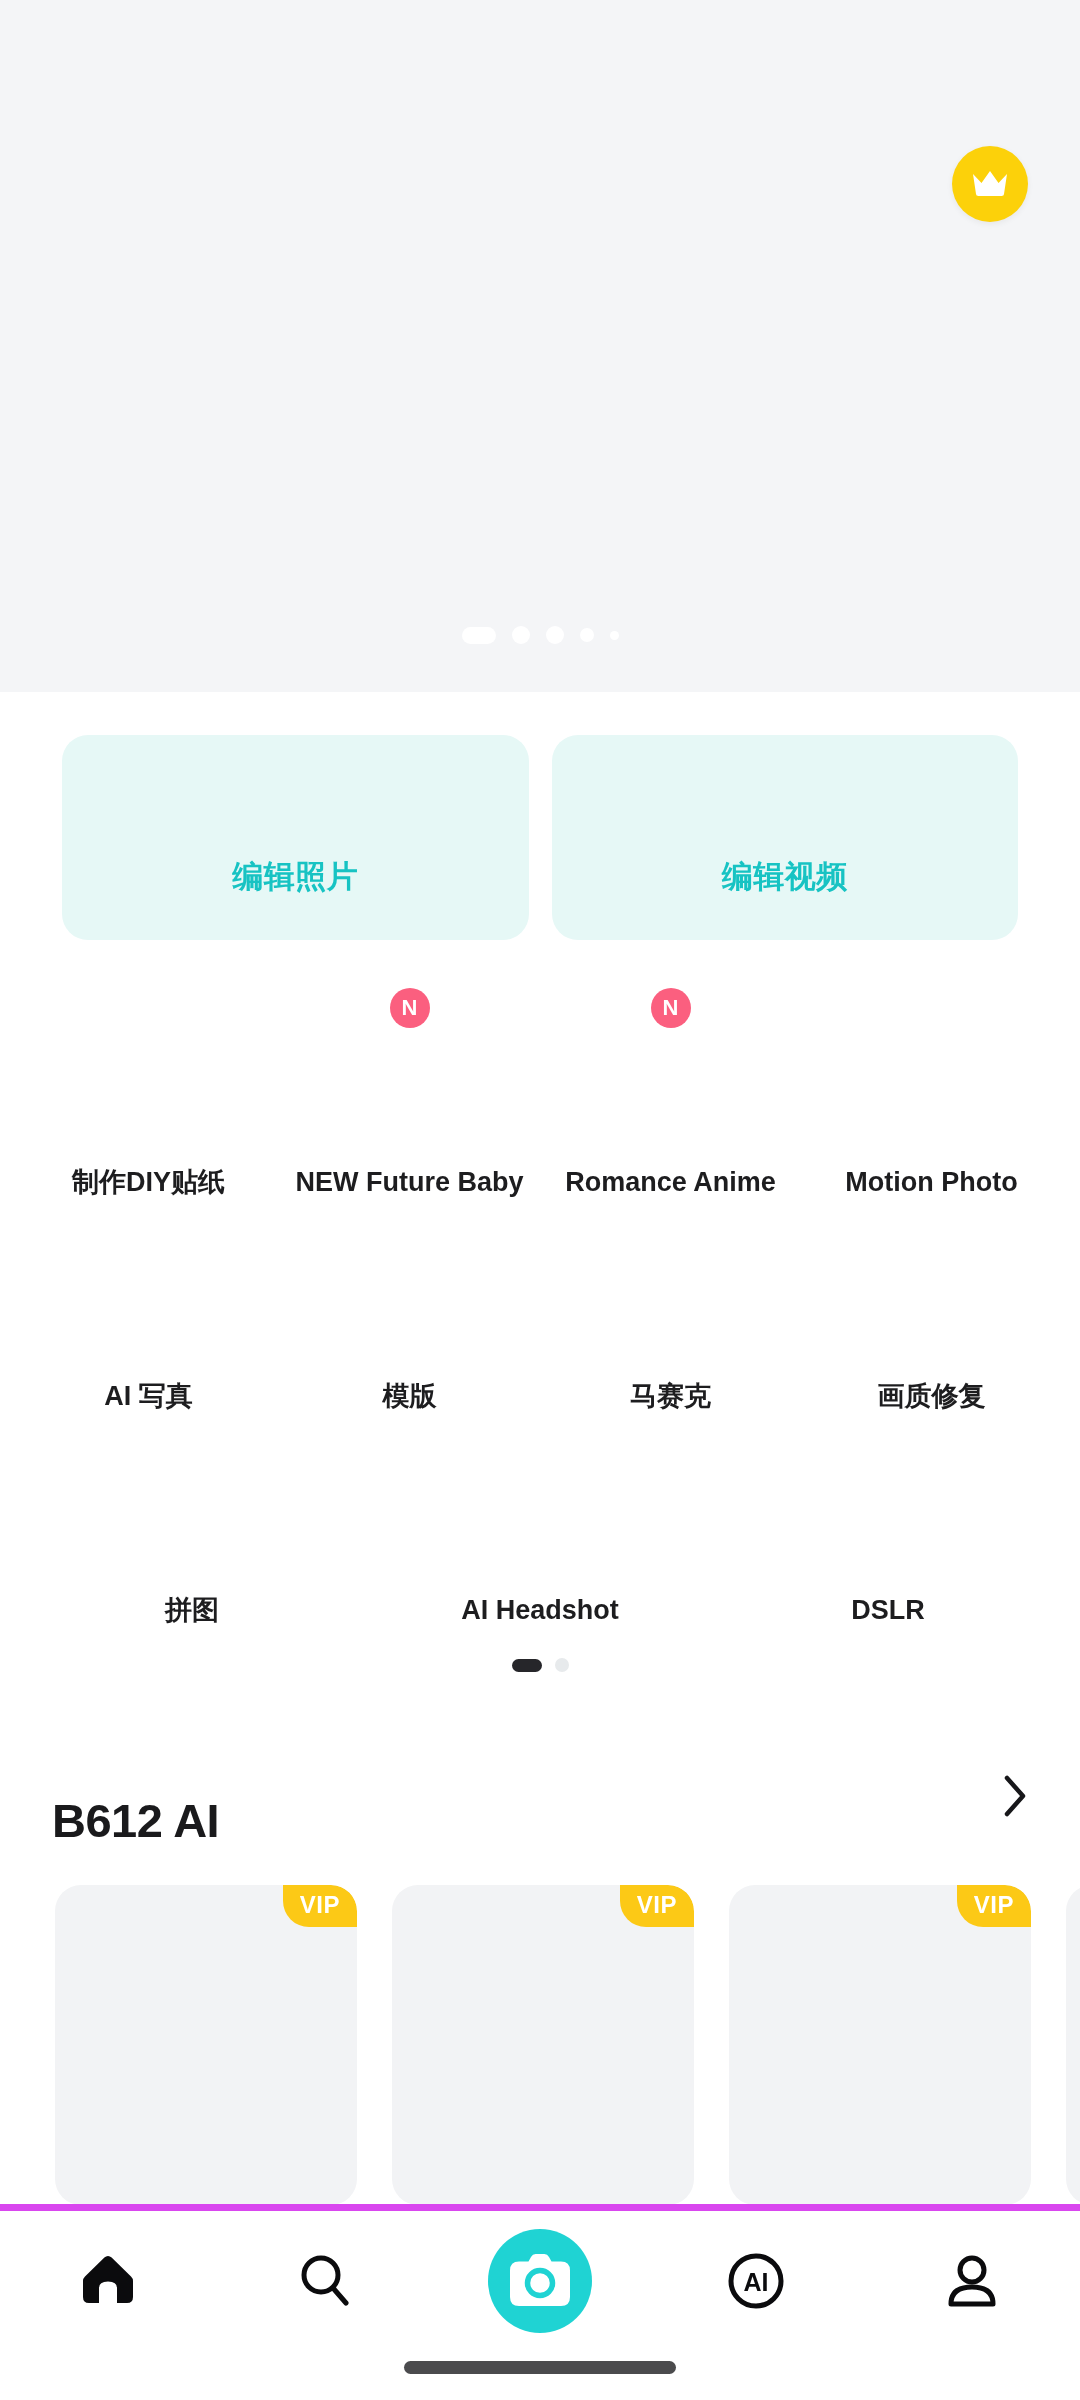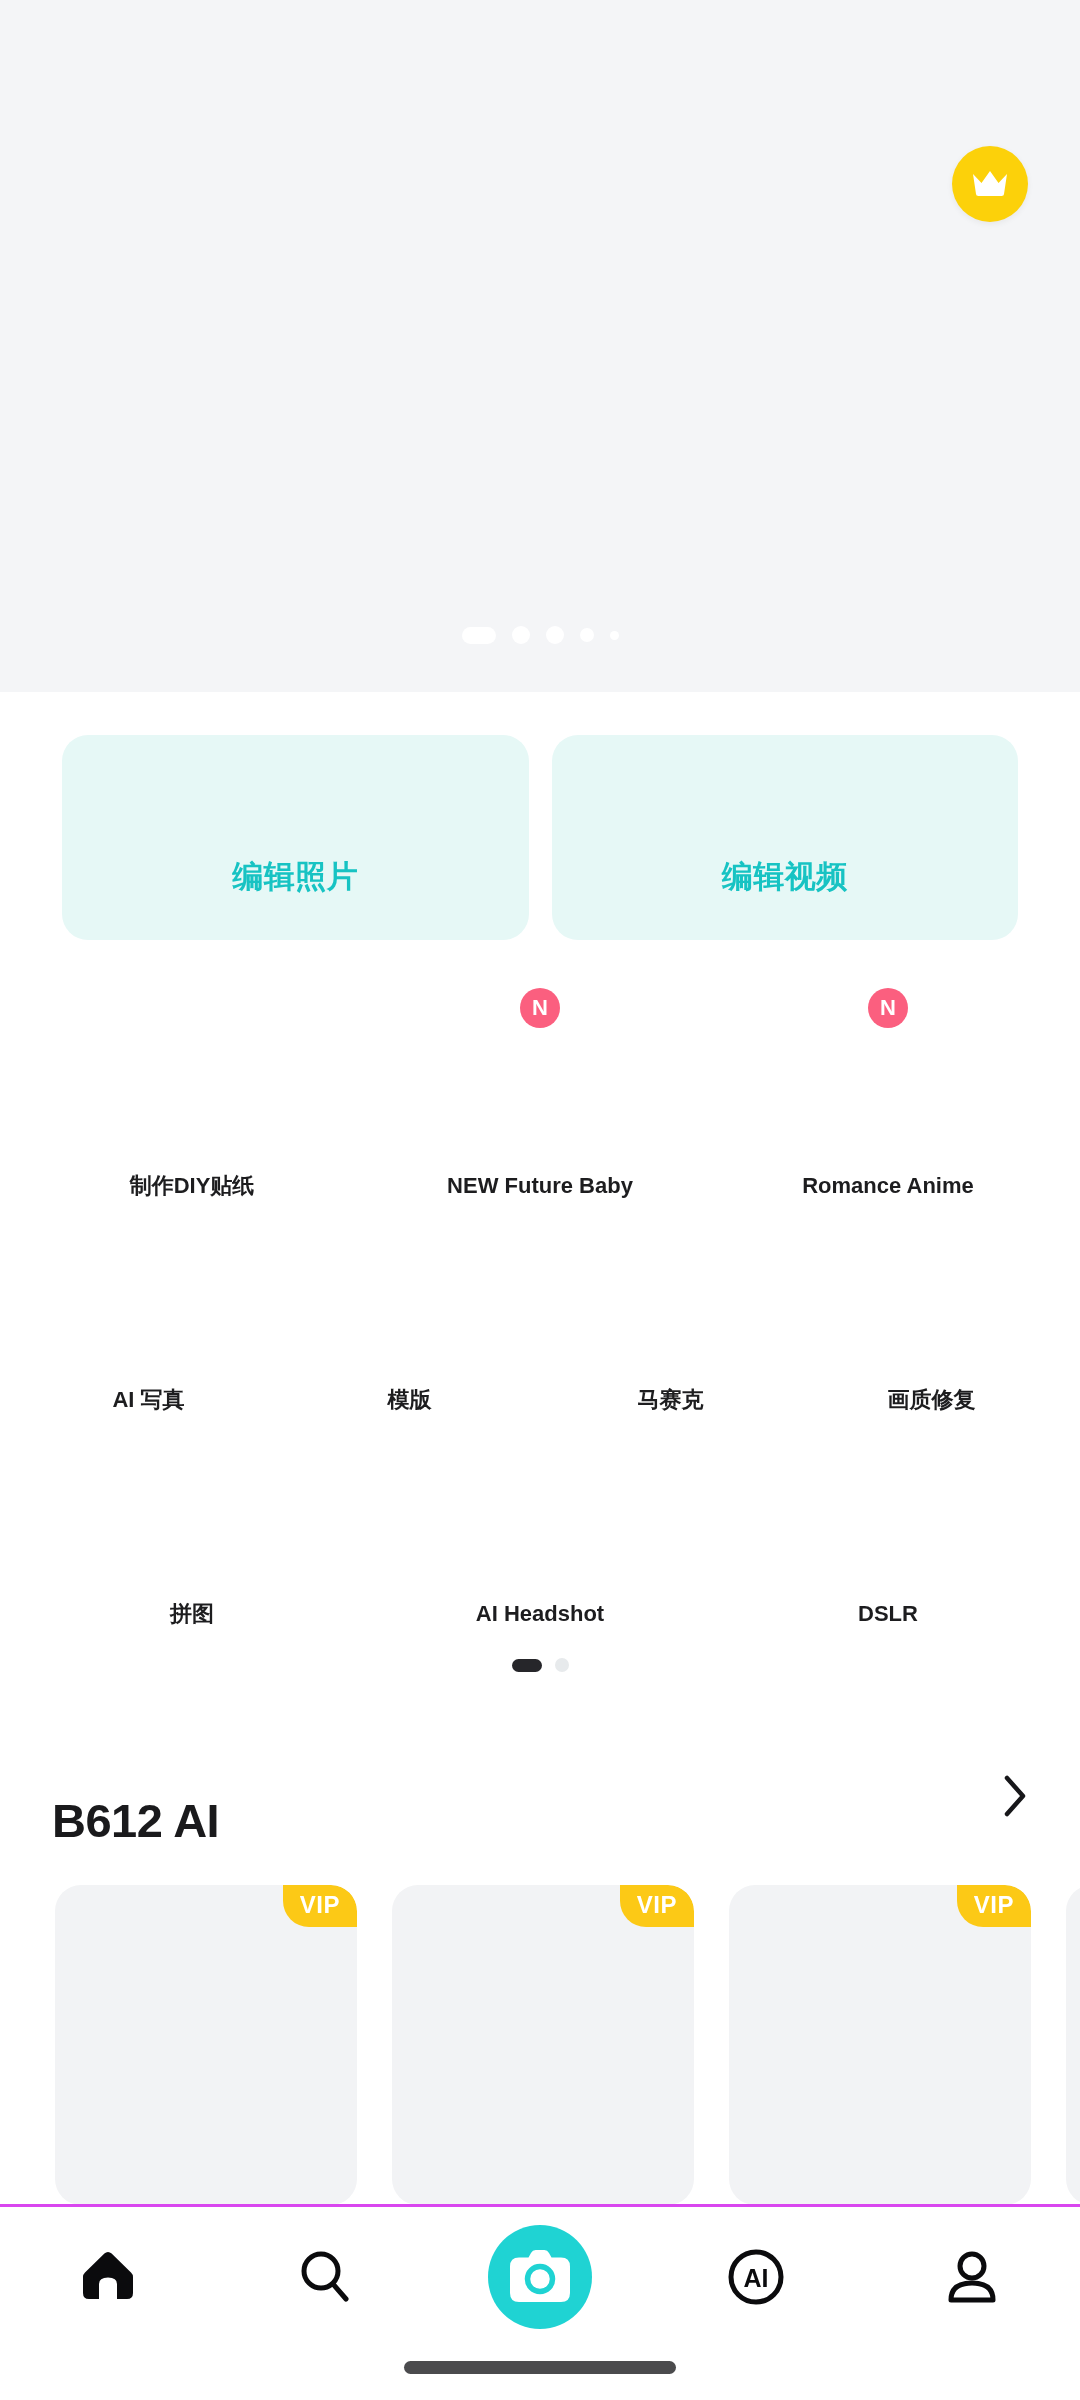--- a/index.html
+++ b/index.html
@@ -92,21 +92,21 @@
   }
   .fitem-thumb {
     position:absolute;
     left:50%; top:10px;
     transform:translateX(-50%);
     width:132px; height:132px;
     border-radius:30px;
   }
   .fitem-label {
     position:relative;
-    font-size:22px;
+    font-size:27px;
     font-weight:bold;
     color:#1d1d1f;
     white-space:nowrap;
     text-align:right;
     line-height:1.1;
   }
   .n-badge {
     position:absolute;
     top:-14px; left:50%;
     transform:translateX(-50%);
@@ -184,21 +184,21 @@
     border-radius:0 26px 0 26px;
     line-height:1;
   }
 
   
   .bottom-nav {
     position:absolute;
     left:0; bottom:0;
     width:1080px; height:196px;
     background:#ffffff;
-    border-top:3px solid #d946ef;
+    border-top:7px solid #d946ef;
   }
   .nav-items {
     display:flex;
     height:140px;
     align-items:center;
   }
   .nav-item {
     flex:1;
     display:flex;
     align-items:center;
@@ -260,20 +260,24 @@
       </div>
       <div class="fitem">
         <div class="fitem-thumb"></div>
         <span class="n-badge">N</span>
         <span class="fitem-label">NEW Future Baby</span>
       </div>
       <div class="fitem">
         <div class="fitem-thumb"></div>
         <span class="n-badge">N</span>
         <span class="fitem-label">Romance Anime</span>
+      </div>
+      <div class="fitem">
+        <div class="fitem-thumb"></div>
+        <span class="fitem-label">Motion Photo</span>
       </div>
     </div>
 
     <div class="frow">
       <div class="fitem">
         <div class="fitem-thumb"></div>
         <span class="fitem-label">AI 写真</span>
       </div>
       <div class="fitem">
         <div class="fitem-thumb"></div>

